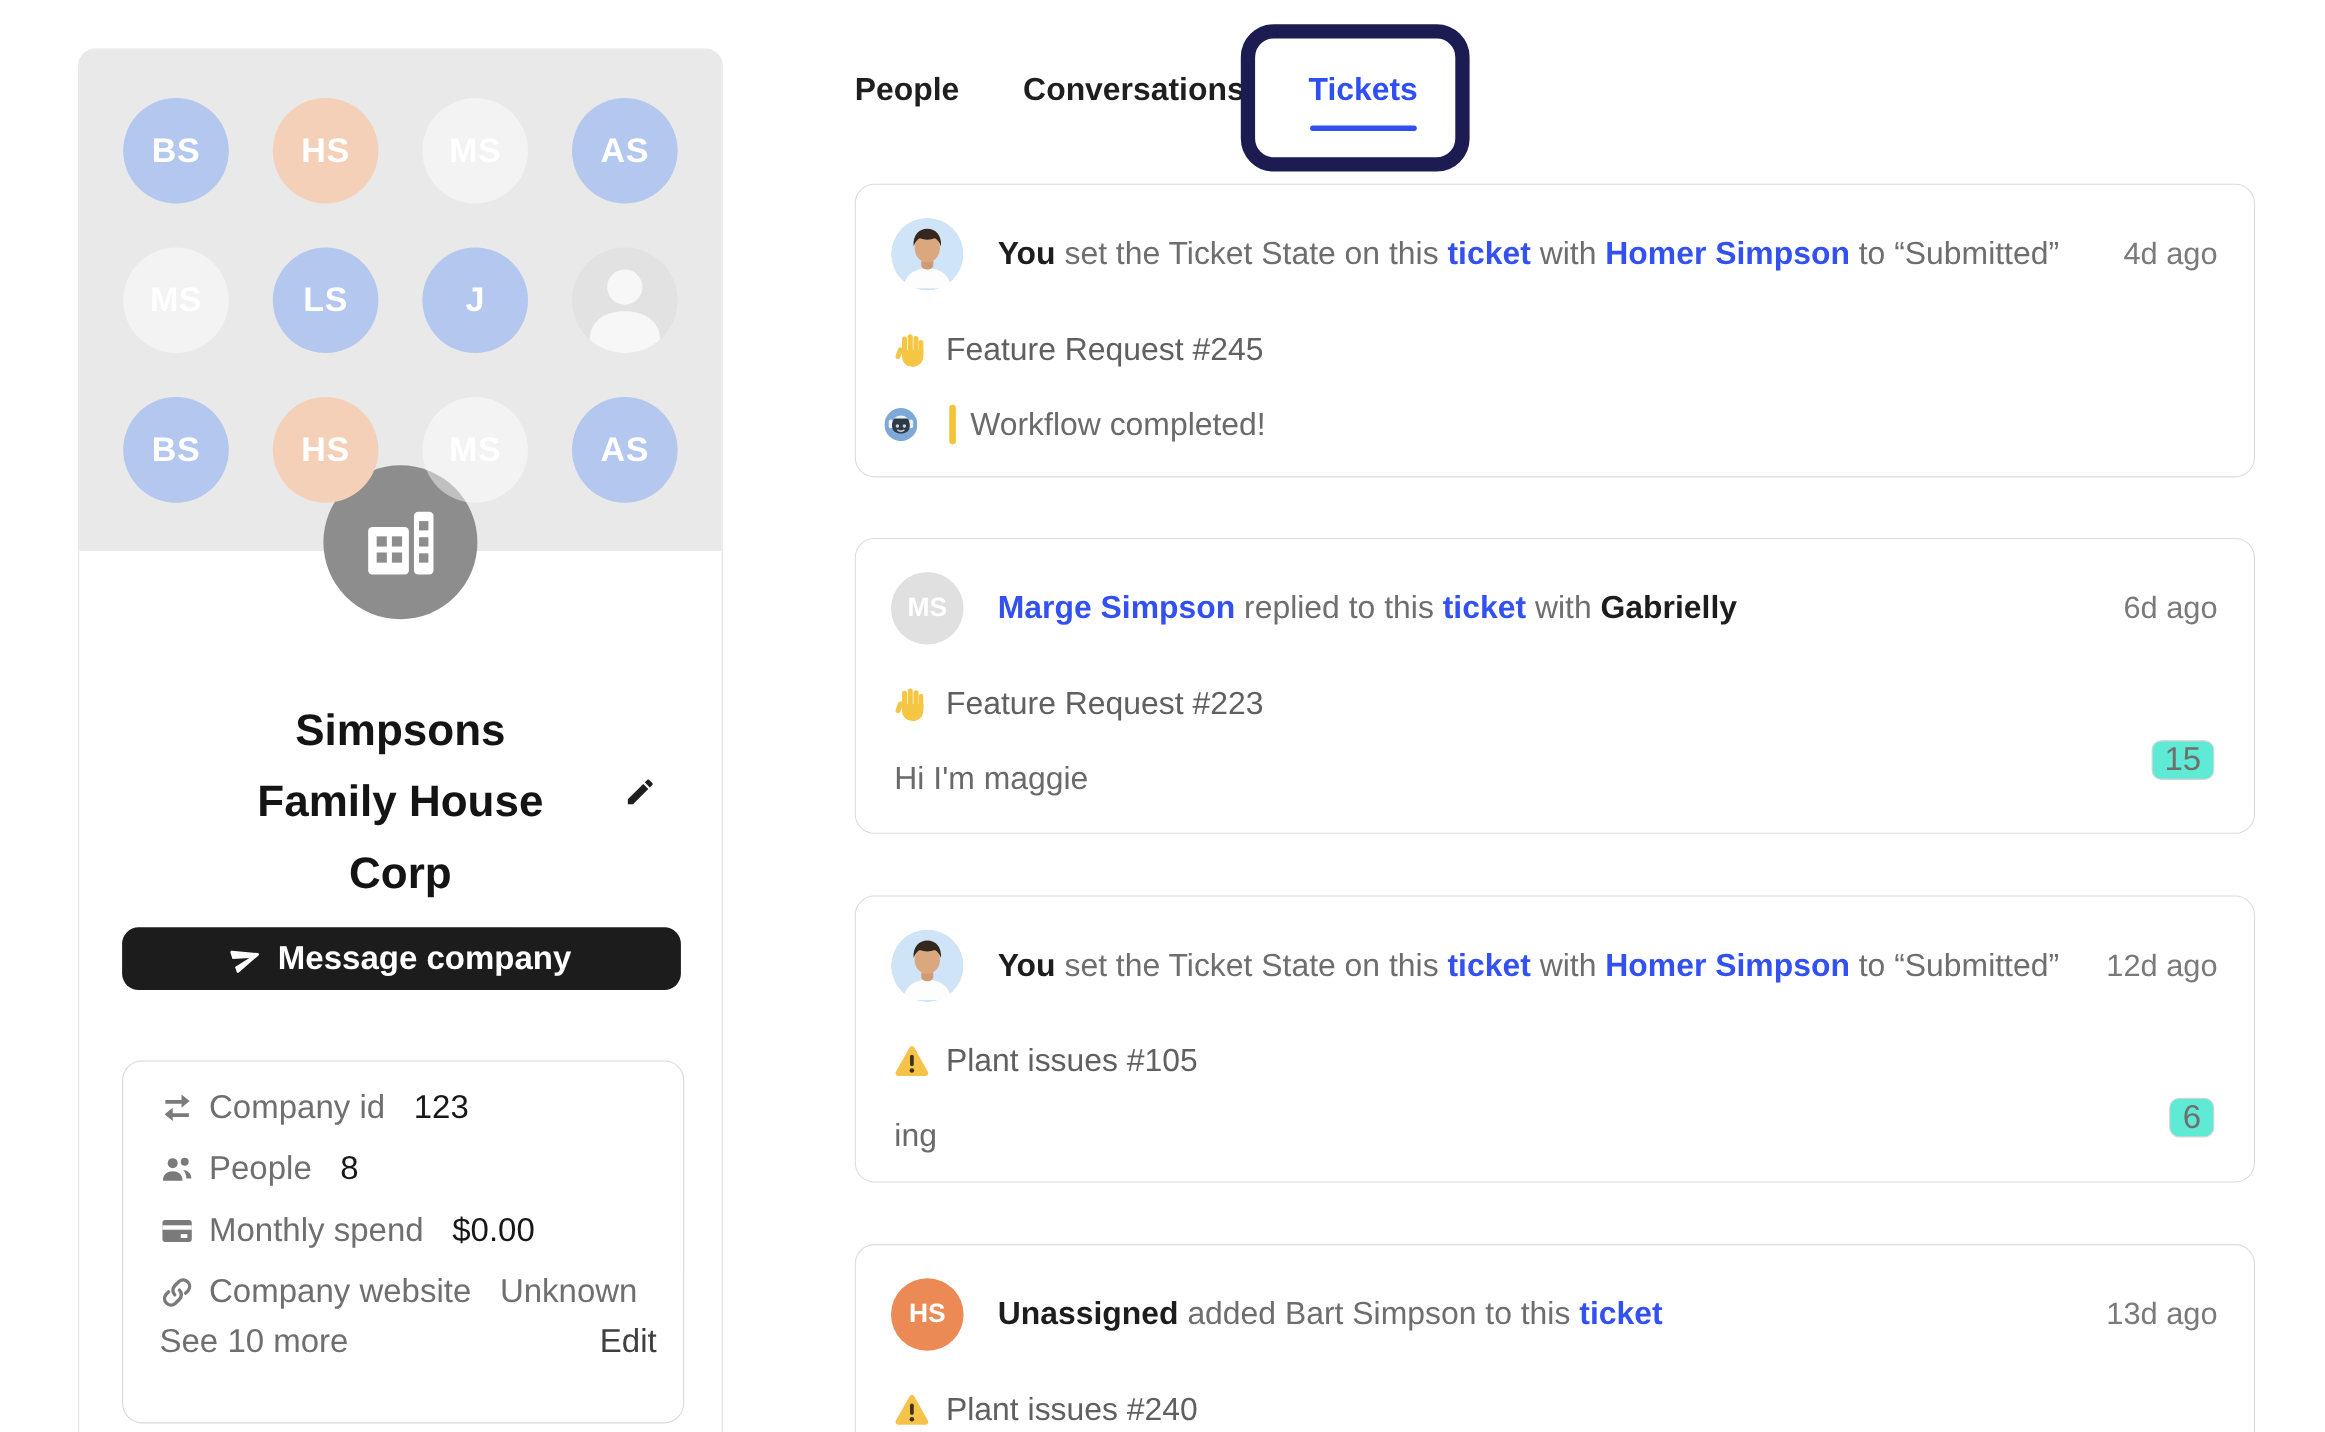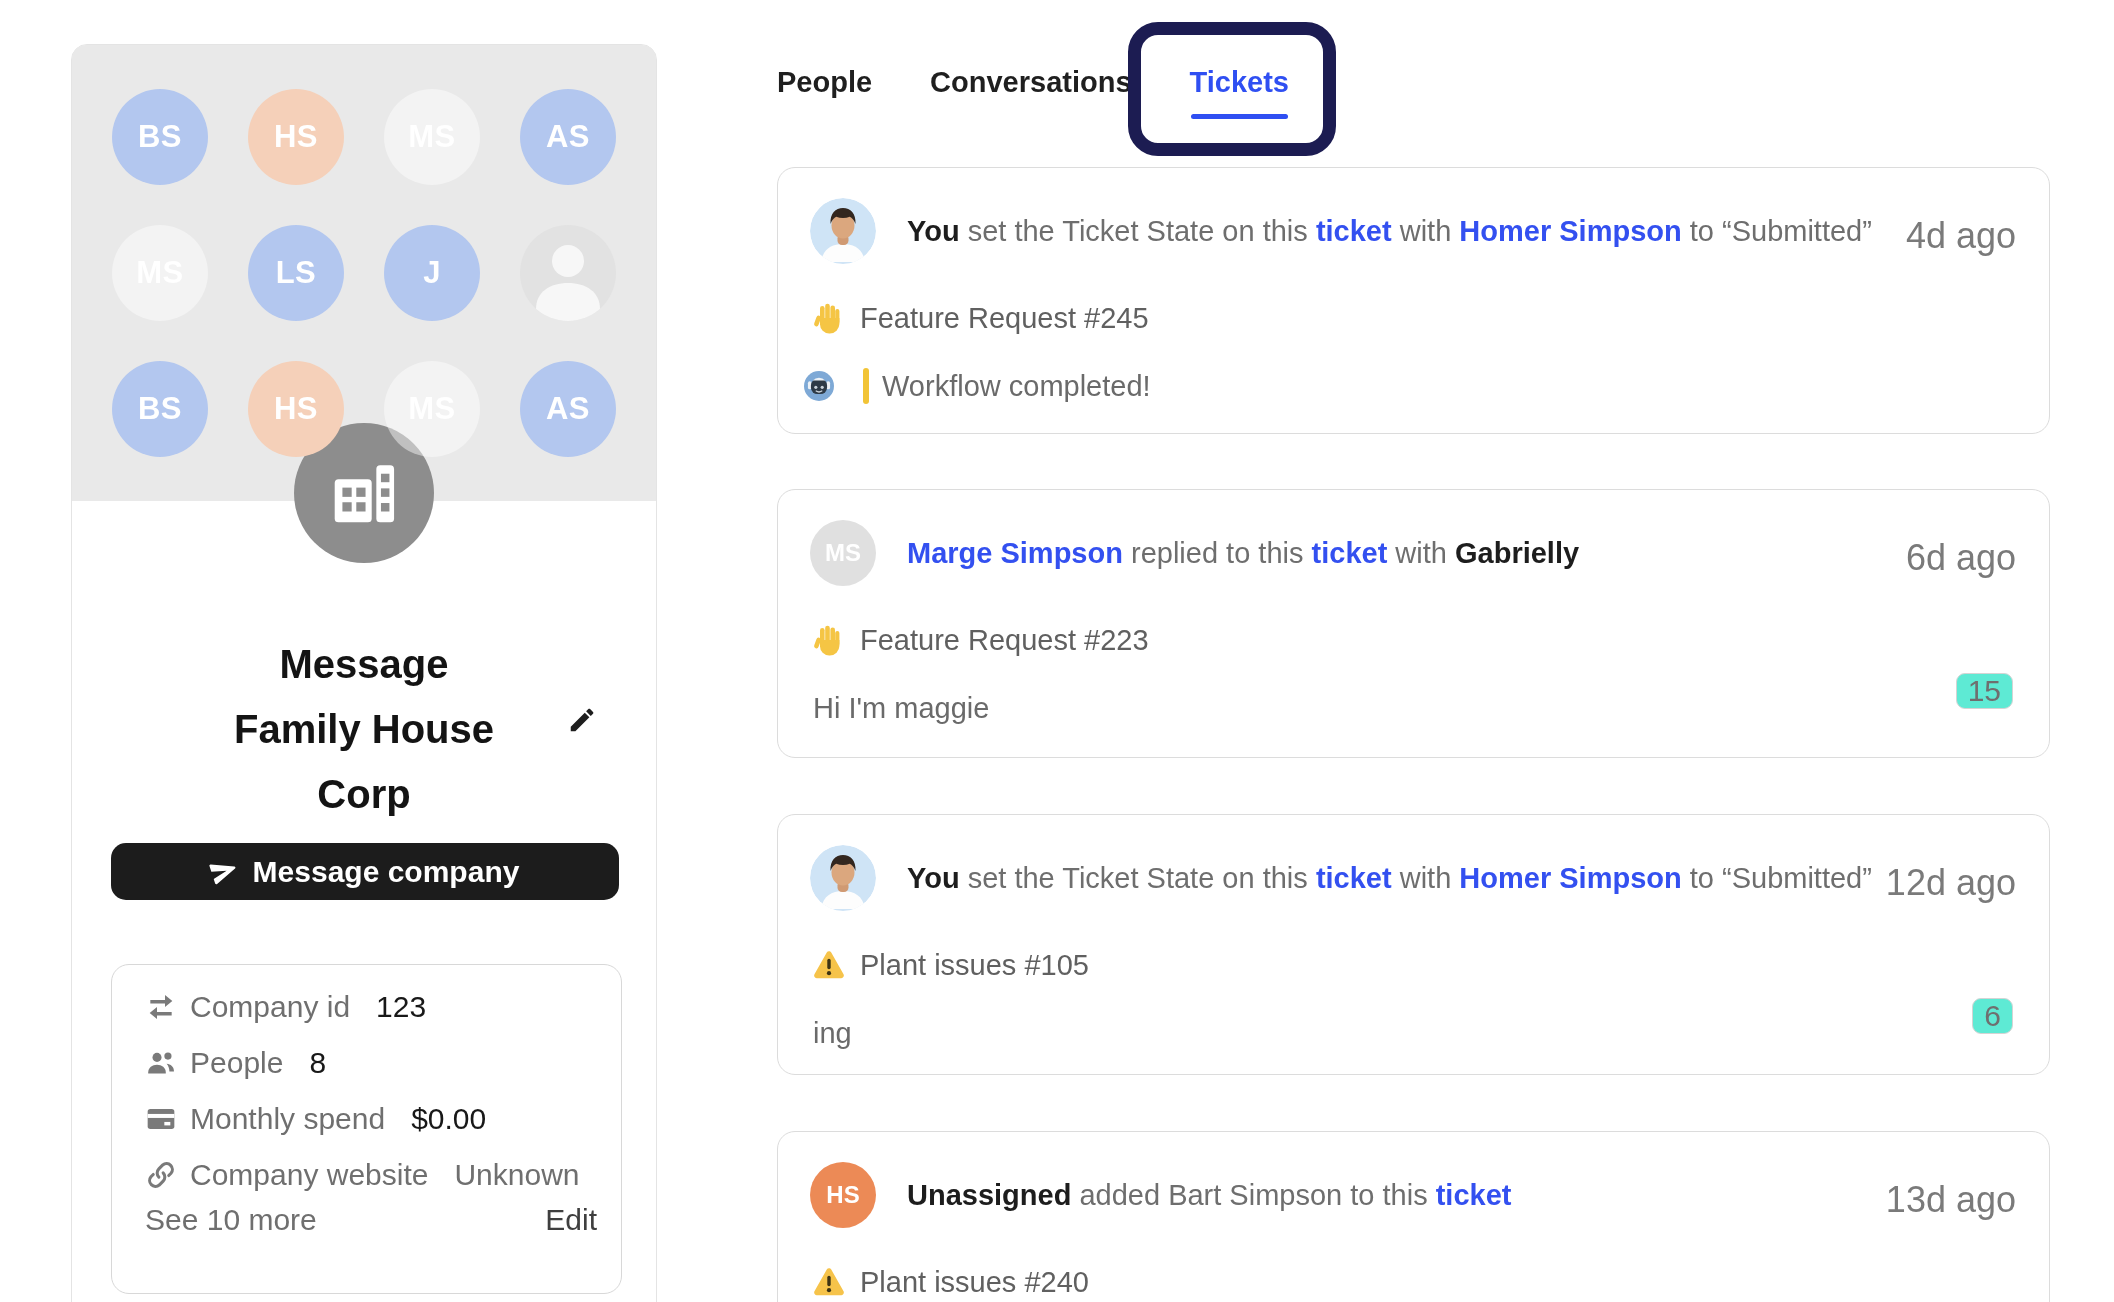--- a/index.html
+++ b/index.html
@@ -97,21 +97,21 @@
     font-size:24px;font-weight:700;color:#fff;
   }
   .av-gray{background:#e0e0e0;}
   .av-orange{background:var(--avatar-orange,#ec8a56);}
   .headline{
     position:absolute;left:129px;top:43px;right:150px;
     font-size:29px;line-height:40px;white-space:nowrap;color:#6e6e6e;overflow:hidden;
   }
   .seg-b{color:#1d1d1d;font-weight:700;margin-top:36px;}
   .seg-l{color:var(--link-blue,#3350f0);font-weight:600;cursor:pointer;}
-  .timestamp{position:absolute;right:33px;top:47px;font-size:36px;color:#7a7a7a;}
+  .timestamp{position:absolute;right:33px;top:47px;font-size:28px;color:#7a7a7a;}
   .typerow{
     position:absolute;left:33px;top:130px;display:flex;align-items:center;gap:13px;
     font-size:29px;color:#606060;line-height:40px;
   }
   .typerow .ticon{width:36px;height:36px;flex:none;}
   .noterow{
     position:absolute;left:26px;top:198px;display:flex;align-items:center;
     font-size:29px;color:#6a6a6a;line-height:40px;
   }
   .noterow.plain{left:35px;}
@@ -162,21 +162,21 @@
           </svg>
         </span>
       </div>
       <div class="gavatar v-blue" style="left: 40px; top: 316px;">BS</div>
       <div class="gavatar v-peach" style="left: 176px; top: 316px;">HS</div>
       <div class="gavatar v-faint" style="left: 312px; top: 316px;">MS</div>
       <div class="gavatar v-blue" style="left: 448px; top: 316px;">AS</div>
     </div>
 
   <div class="company-name" id="companyName">
-      <div>Message</div>
+      <div>Simpsons</div>
       <div>Family House</div>
       <div>Corp</div>
     </div>
 
   <span class="pencil">
     <svg width="30" height="30" viewBox="0 0 24 24">
       <path d="M3 17.3V21h3.7L17.9 9.8l-3.7-3.7L3 17.3zM20.8 6.9c.4-.4.4-1 0-1.4l-2.3-2.3c-.4-.4-1-.4-1.4 0l-1.8 1.8 3.7 3.7 1.8-1.8z" fill="#1e1e1e"></path>
     </svg>
   </span>
 

